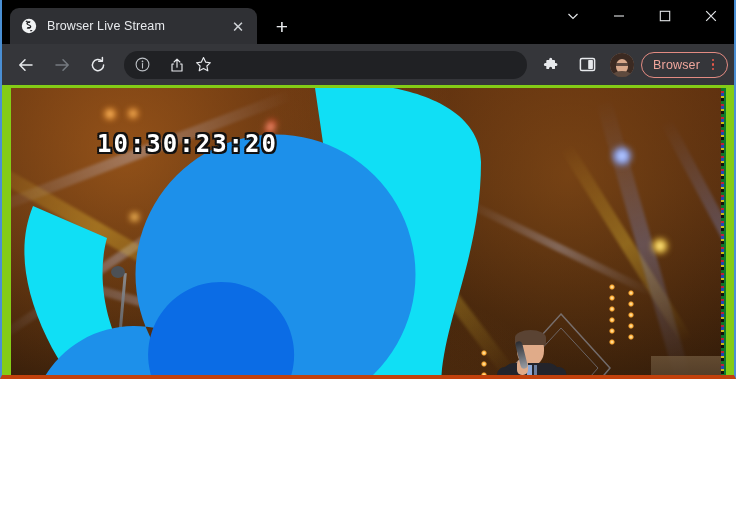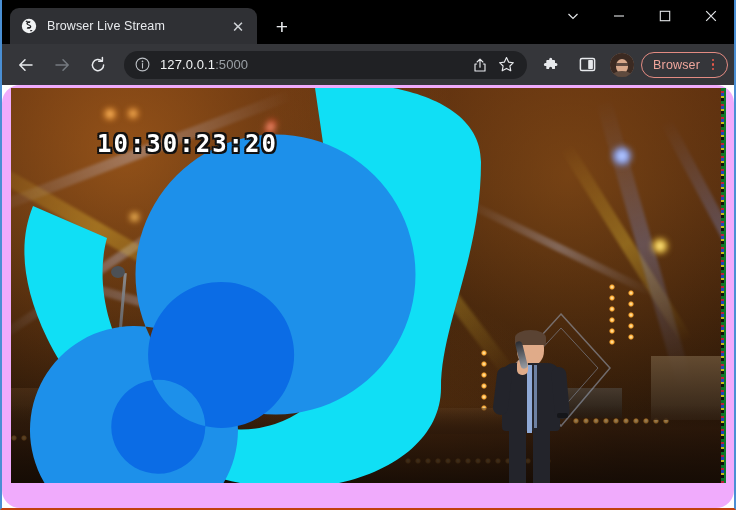--- a/index.html
+++ b/index.html
@@ -13,26 +13,26 @@
     height: 510px;
     overflow: hidden;
     font-family: "Liberation Sans", sans-serif;
     -webkit-font-smoothing: antialiased;
   }
 
   
   #window {
     position: relative;
     width: 736px;
-    height: 510px;
+    height: 379px;
     background: #ffffff;
     box-sizing: border-box;
     border-left: 2px solid #4a8fd4;
     border-right: 2px solid #4a8fd4;
-    border-bottom: 2px solid #c2410c;
+    border-bottom: 4px solid #c2410c;
     overflow: hidden;
   }
 
   
   #tabstrip {
     position: absolute;
     left: 0; top: 0;
     width: 100%;
     height: 44px;
     background: #000000;
@@ -237,22 +237,21 @@
     background: #e8584a;
     margin: 1px 0;
     display: block;
   }
 
   
   #page {
     position: absolute;
     left: 0; top: 85px;
     right: 0; bottom: 0;
-    background: #f0abfc;
-    border-radius: 18px;
+    background: #84cc16;
   }
   #video-frame {
     position: absolute;
     left: 9px; top: 3px;
     width: 715px;
     height: 395px;
     overflow: hidden;
     background: #120904;
   }
 
@@ -446,21 +445,20 @@
     </div>
 
     <div id="omnibox">
       <span id="omnibox-info">
         <svg width="15" height="15" viewBox="0 0 15 15">
           <circle cx="7.5" cy="7.5" r="6.4" fill="none" stroke="currentColor" stroke-width="1.1"></circle>
           <circle cx="7.5" cy="4.4" r=".85" fill="currentColor"></circle>
           <path d="M7.5 6.6 V11" stroke="currentColor" stroke-width="1.1" stroke-linecap="round"></path>
         </svg>
       </span>
-      <span id="omnibox-text"><span>127.0.0.1</span><span class="port">:5000</span></span>
 
       <span id="omnibox-actions">
         <span class="omni-act">
           <svg width="16" height="16" viewBox="0 0 16 16">
             <path d="M4.6 7 H3 V14 H13 V7 H11.4" fill="none" stroke="currentColor" stroke-width="1.15" stroke-linecap="round" stroke-linejoin="round"></path>
             <path d="M8 10.2 V2.2 M5.1 5 L8 2.1 L10.9 5" fill="none" stroke="currentColor" stroke-width="1.15" stroke-linecap="round" stroke-linejoin="round"></path>
           </svg>
         </span>
         <span class="omni-act">
           <svg width="17" height="17" viewBox="0 0 17 17">

